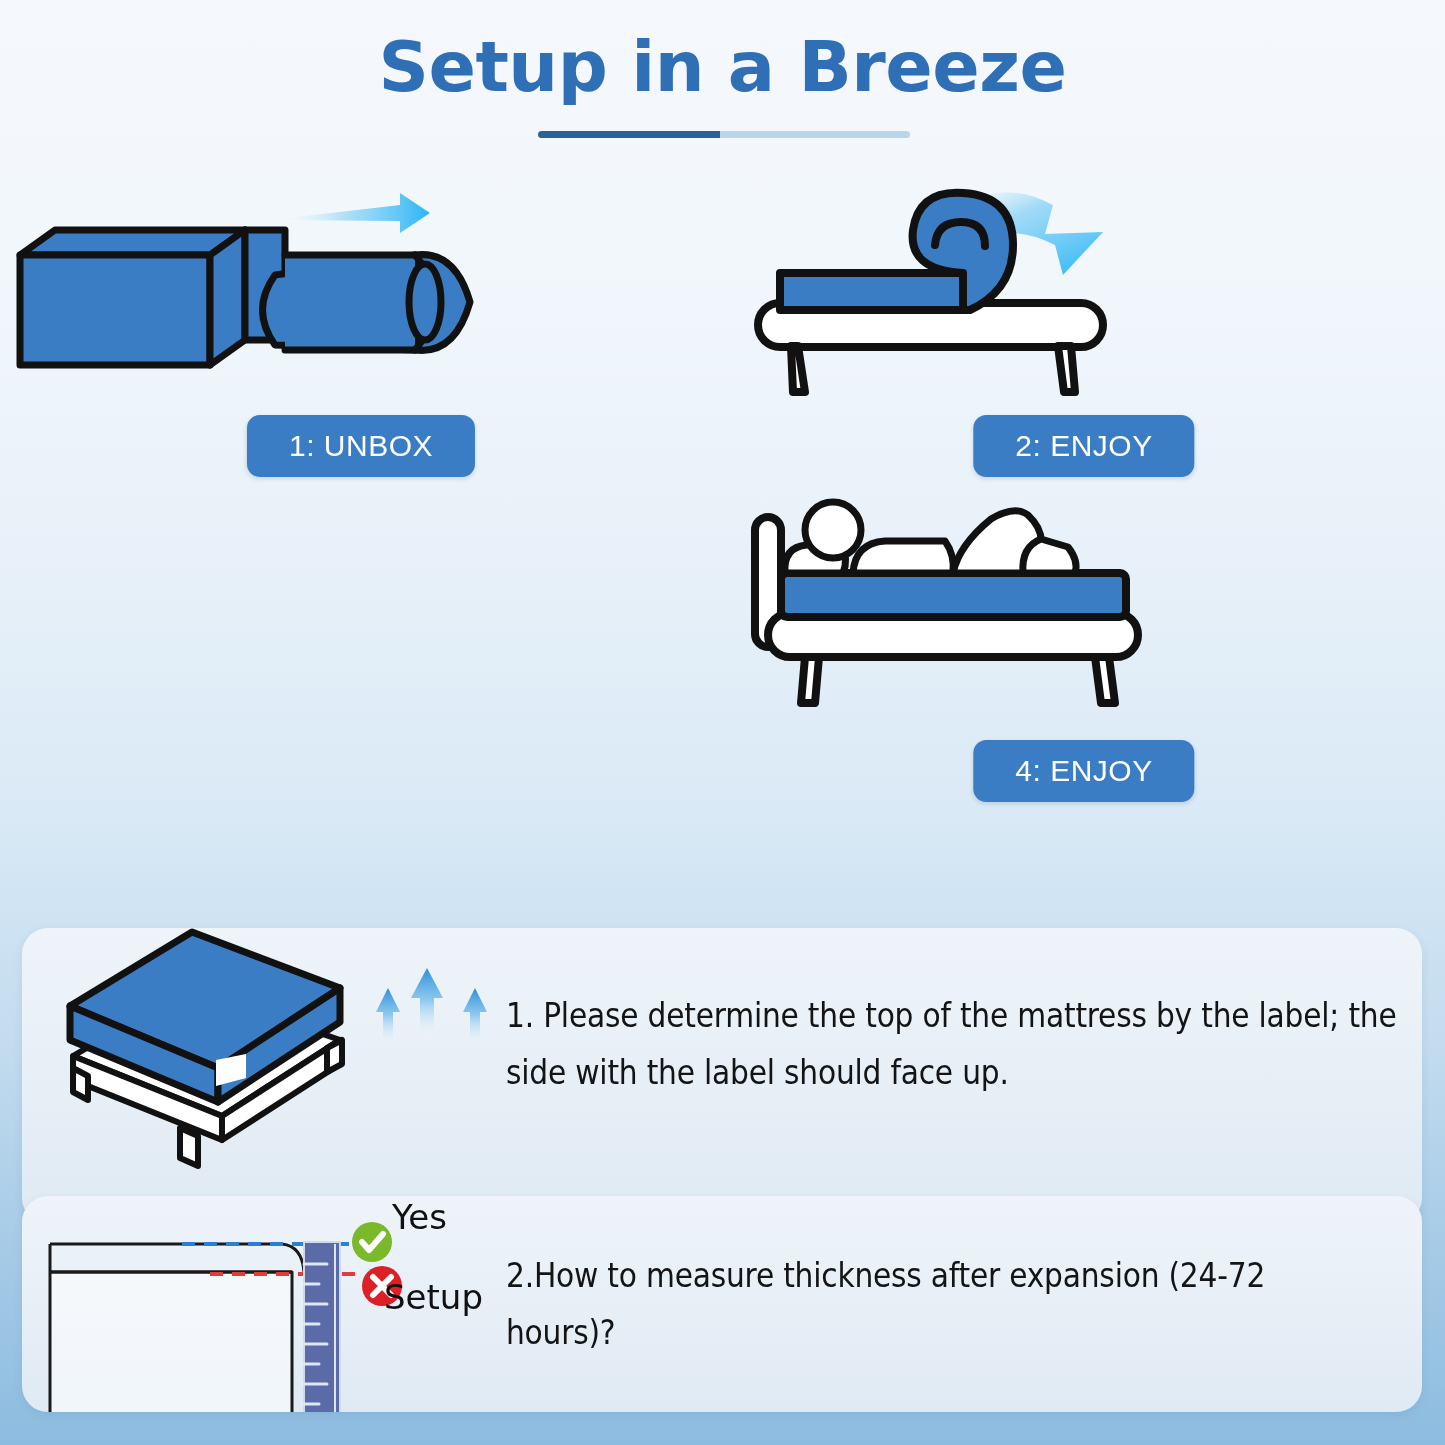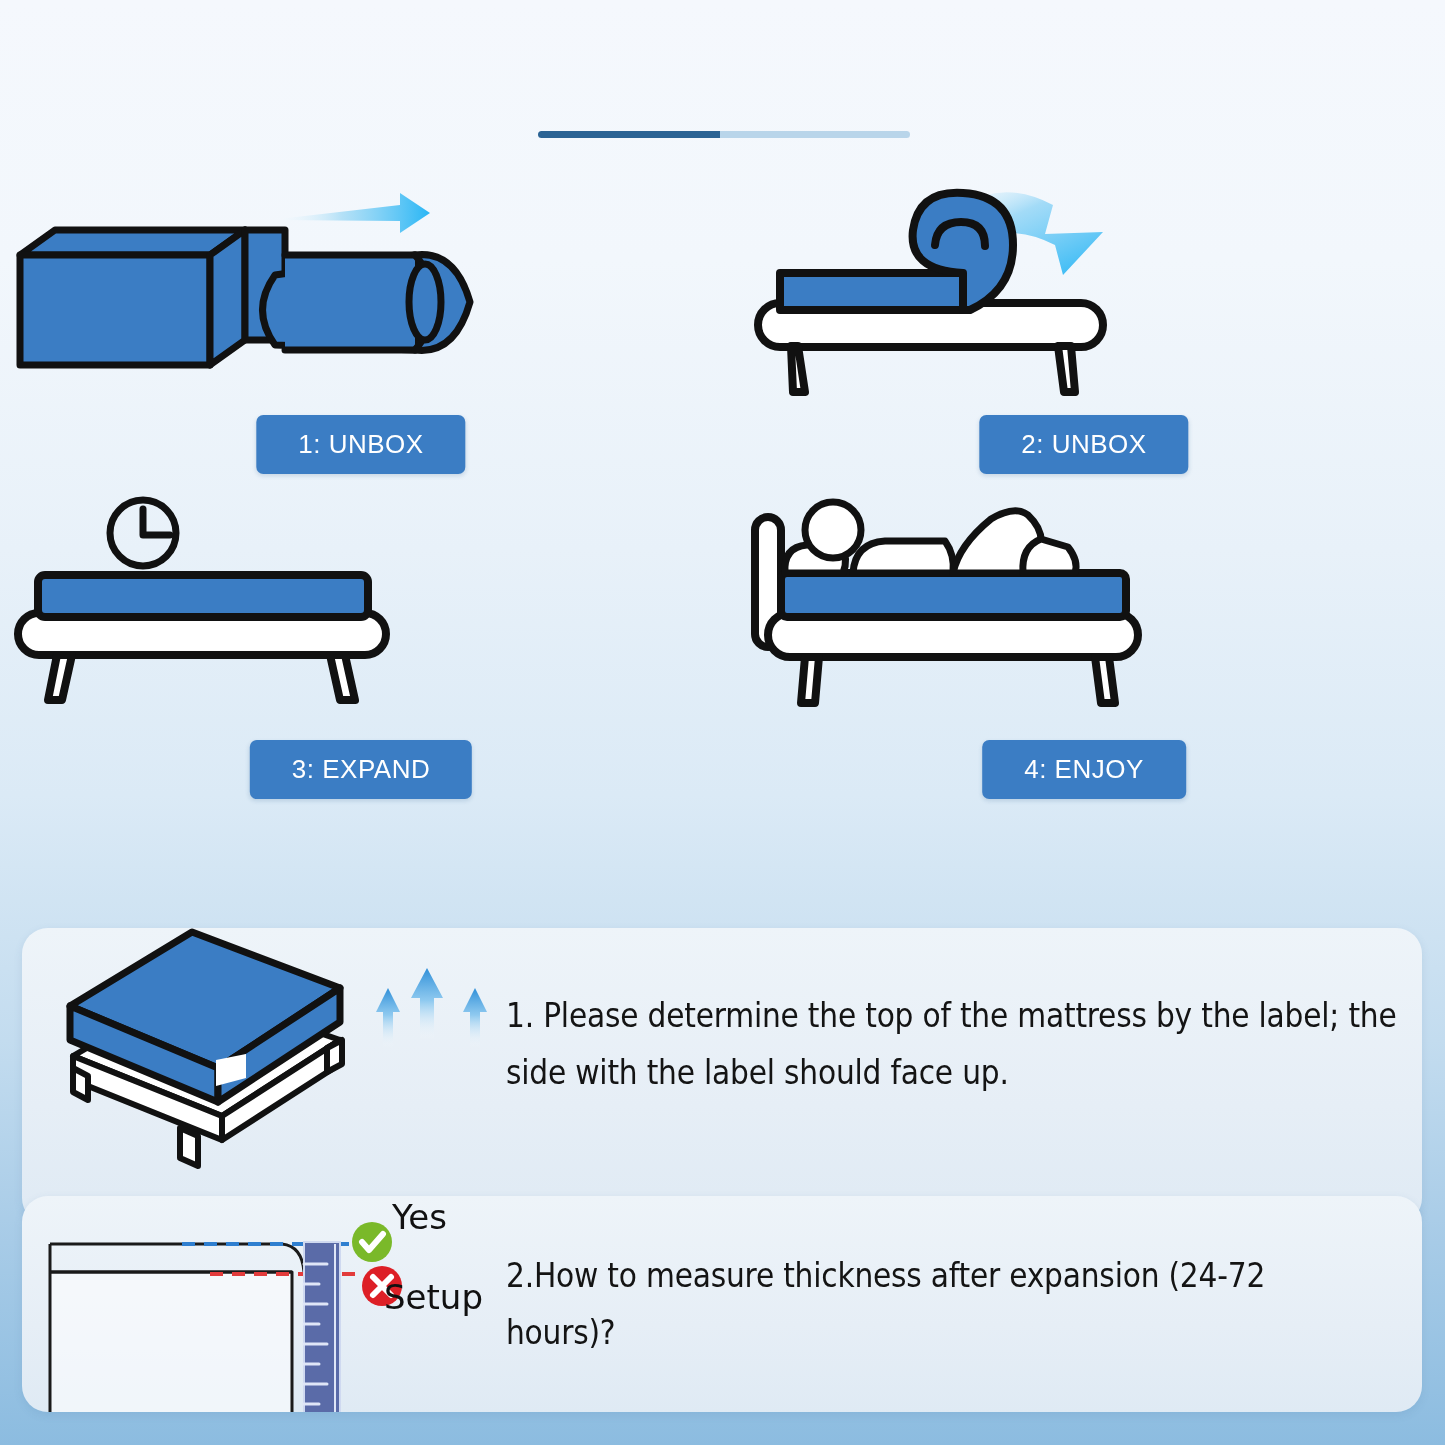--- a/index.html
+++ b/index.html
@@ -20,22 +20,22 @@
   .rule{position:absolute;top:131px;left:538px;width:372px;height:7px;border-radius:4px;overflow:hidden;display:flex;}
   .rule .dark{width:49%;background:#2b6394;}
   .rule .light{width:51%;background:#b9d5ea;}
 
   
   .steps{position:absolute;top:160px;left:0;width:1445px;height:660px;}
   .step{position:absolute;width:722px;height:330px;}
   .step-art{position:absolute;left:0;top:0;width:722px;height:250px;}
   .pill{
     position:absolute;top:255px;left:50%;transform:translateX(-50%);
-    background:#3b7dc4;color:#ffffff;border-radius:7px;
-    font-size:26px;letter-spacing:0.5px;
+    background:#3b7dc4;color:#ffffff;border-radius:13px;
+    font-size:30px;letter-spacing:0.5px;
     padding:14px 42px;white-space:nowrap;text-align:center;
     box-shadow:0 2px 4px rgba(40,90,140,.18);
   }
   #step1{left:0;top:0;}
   #step2{left:723px;top:0;}
   #step3{left:0;top:325px;}
   #step4{left:723px;top:325px;}
 
   
   .tips-head{
@@ -64,20 +64,21 @@
   #tip1 .tip-text{left:484px;top:60px;width:900px;}
   #tip2 .tip-text{left:484px;top:52px;width:820px;}
 
   svg{display:block;}
 </style>
 </head>
 <body>
 
 <div class="page">
 
+  <div class="title">Setup in a Breeze</div>
   <div class="rule">
     <div class="dark"></div>
     <div class="light"></div>
   </div>
 
   <div class="steps">
 
     <div class="step" id="step1">
       <div class="step-art">
         <svg viewBox="0 0 722 250" width="722" height="250">
@@ -126,43 +127,23 @@
 
           <path d="M68 186 L75 186 L82 232 L70 232 Z" fill="#fff" stroke="#111" stroke-width="8" stroke-linejoin="round"></path>
           <path d="M335 186 L348 186 L352 232 L341 232 Z" fill="#fff" stroke="#111" stroke-width="8" stroke-linejoin="round"></path>
 
           <path d="M57 113 L240 113 L240 150 L57 150 Z" fill="#3b7dc4" stroke="#111" stroke-width="8" stroke-linejoin="round"></path>
 
           <path d="M240 150 L240 113 Q185 110 190 70 Q196 30 240 33 Q290 36 290 85 Q290 130 247 150 Z" fill="#3b7dc4" stroke="#111" stroke-width="8" stroke-linejoin="round"></path>
           <path d="M212 85 Q214 62 238 62 Q262 62 262 86" fill="none" stroke="#111" stroke-width="8" stroke-linecap="round"></path>
         </svg>
       </div>
-      <div class="pill">2: UNBOX</div>
-    </div>
-
-    <div class="step" id="step3">
-      <div class="step-art">
-        <svg viewBox="0 0 722 250" width="722" height="250">
-
-          <circle cx="143" cy="48" r="33" fill="none" stroke="#111" stroke-width="7"></circle>
-          <path d="M143 24 L143 50 L170 50" fill="none" stroke="#111" stroke-width="7" stroke-linecap="round" stroke-linejoin="round"></path>
-
-          <rect x="18" y="128" width="368" height="42" rx="21" fill="#ffffff" stroke="#111" stroke-width="8"></rect>
-
-          <path d="M57 170 L72 170 L62 215 L48 215 Z" fill="#fff" stroke="#111" stroke-width="8" stroke-linejoin="round"></path>
-          <path d="M330 170 L345 170 L355 215 L340 215 Z" fill="#fff" stroke="#111" stroke-width="8" stroke-linejoin="round"></path>
-
-          <rect x="38" y="90" width="330" height="42" rx="7" fill="#3b7dc4" stroke="#111" stroke-width="8"></rect>
-        </svg>
-      </div>
-      <div class="timer-label" style="position:absolute;left:336px;top:528px;font-size:32px;font-weight:bold;color:#1b1b1b;font-family:'DejaVu Sans',sans-serif;">
-        <span>24-72H</span>
-      </div>
-      <div class="pill">3: EXPAND</div>
-    </div>
+      <div class="pill">2: ENJOY</div>
+    </div>
+
 
     <div class="step" id="step4">
       <div class="step-art">
         <svg viewBox="0 0 722 250" width="722" height="250">
 
           <rect x="32" y="32" width="26" height="130" rx="13" fill="#fff" stroke="#111" stroke-width="8"></rect>
 
           <rect x="45" y="128" width="370" height="44" rx="22" fill="#ffffff" stroke="#111" stroke-width="8"></rect>
 
           <path d="M82 172 L96 172 L92 218 L78 218 Z" fill="#fff" stroke="#111" stroke-width="8" stroke-linejoin="round"></path>

